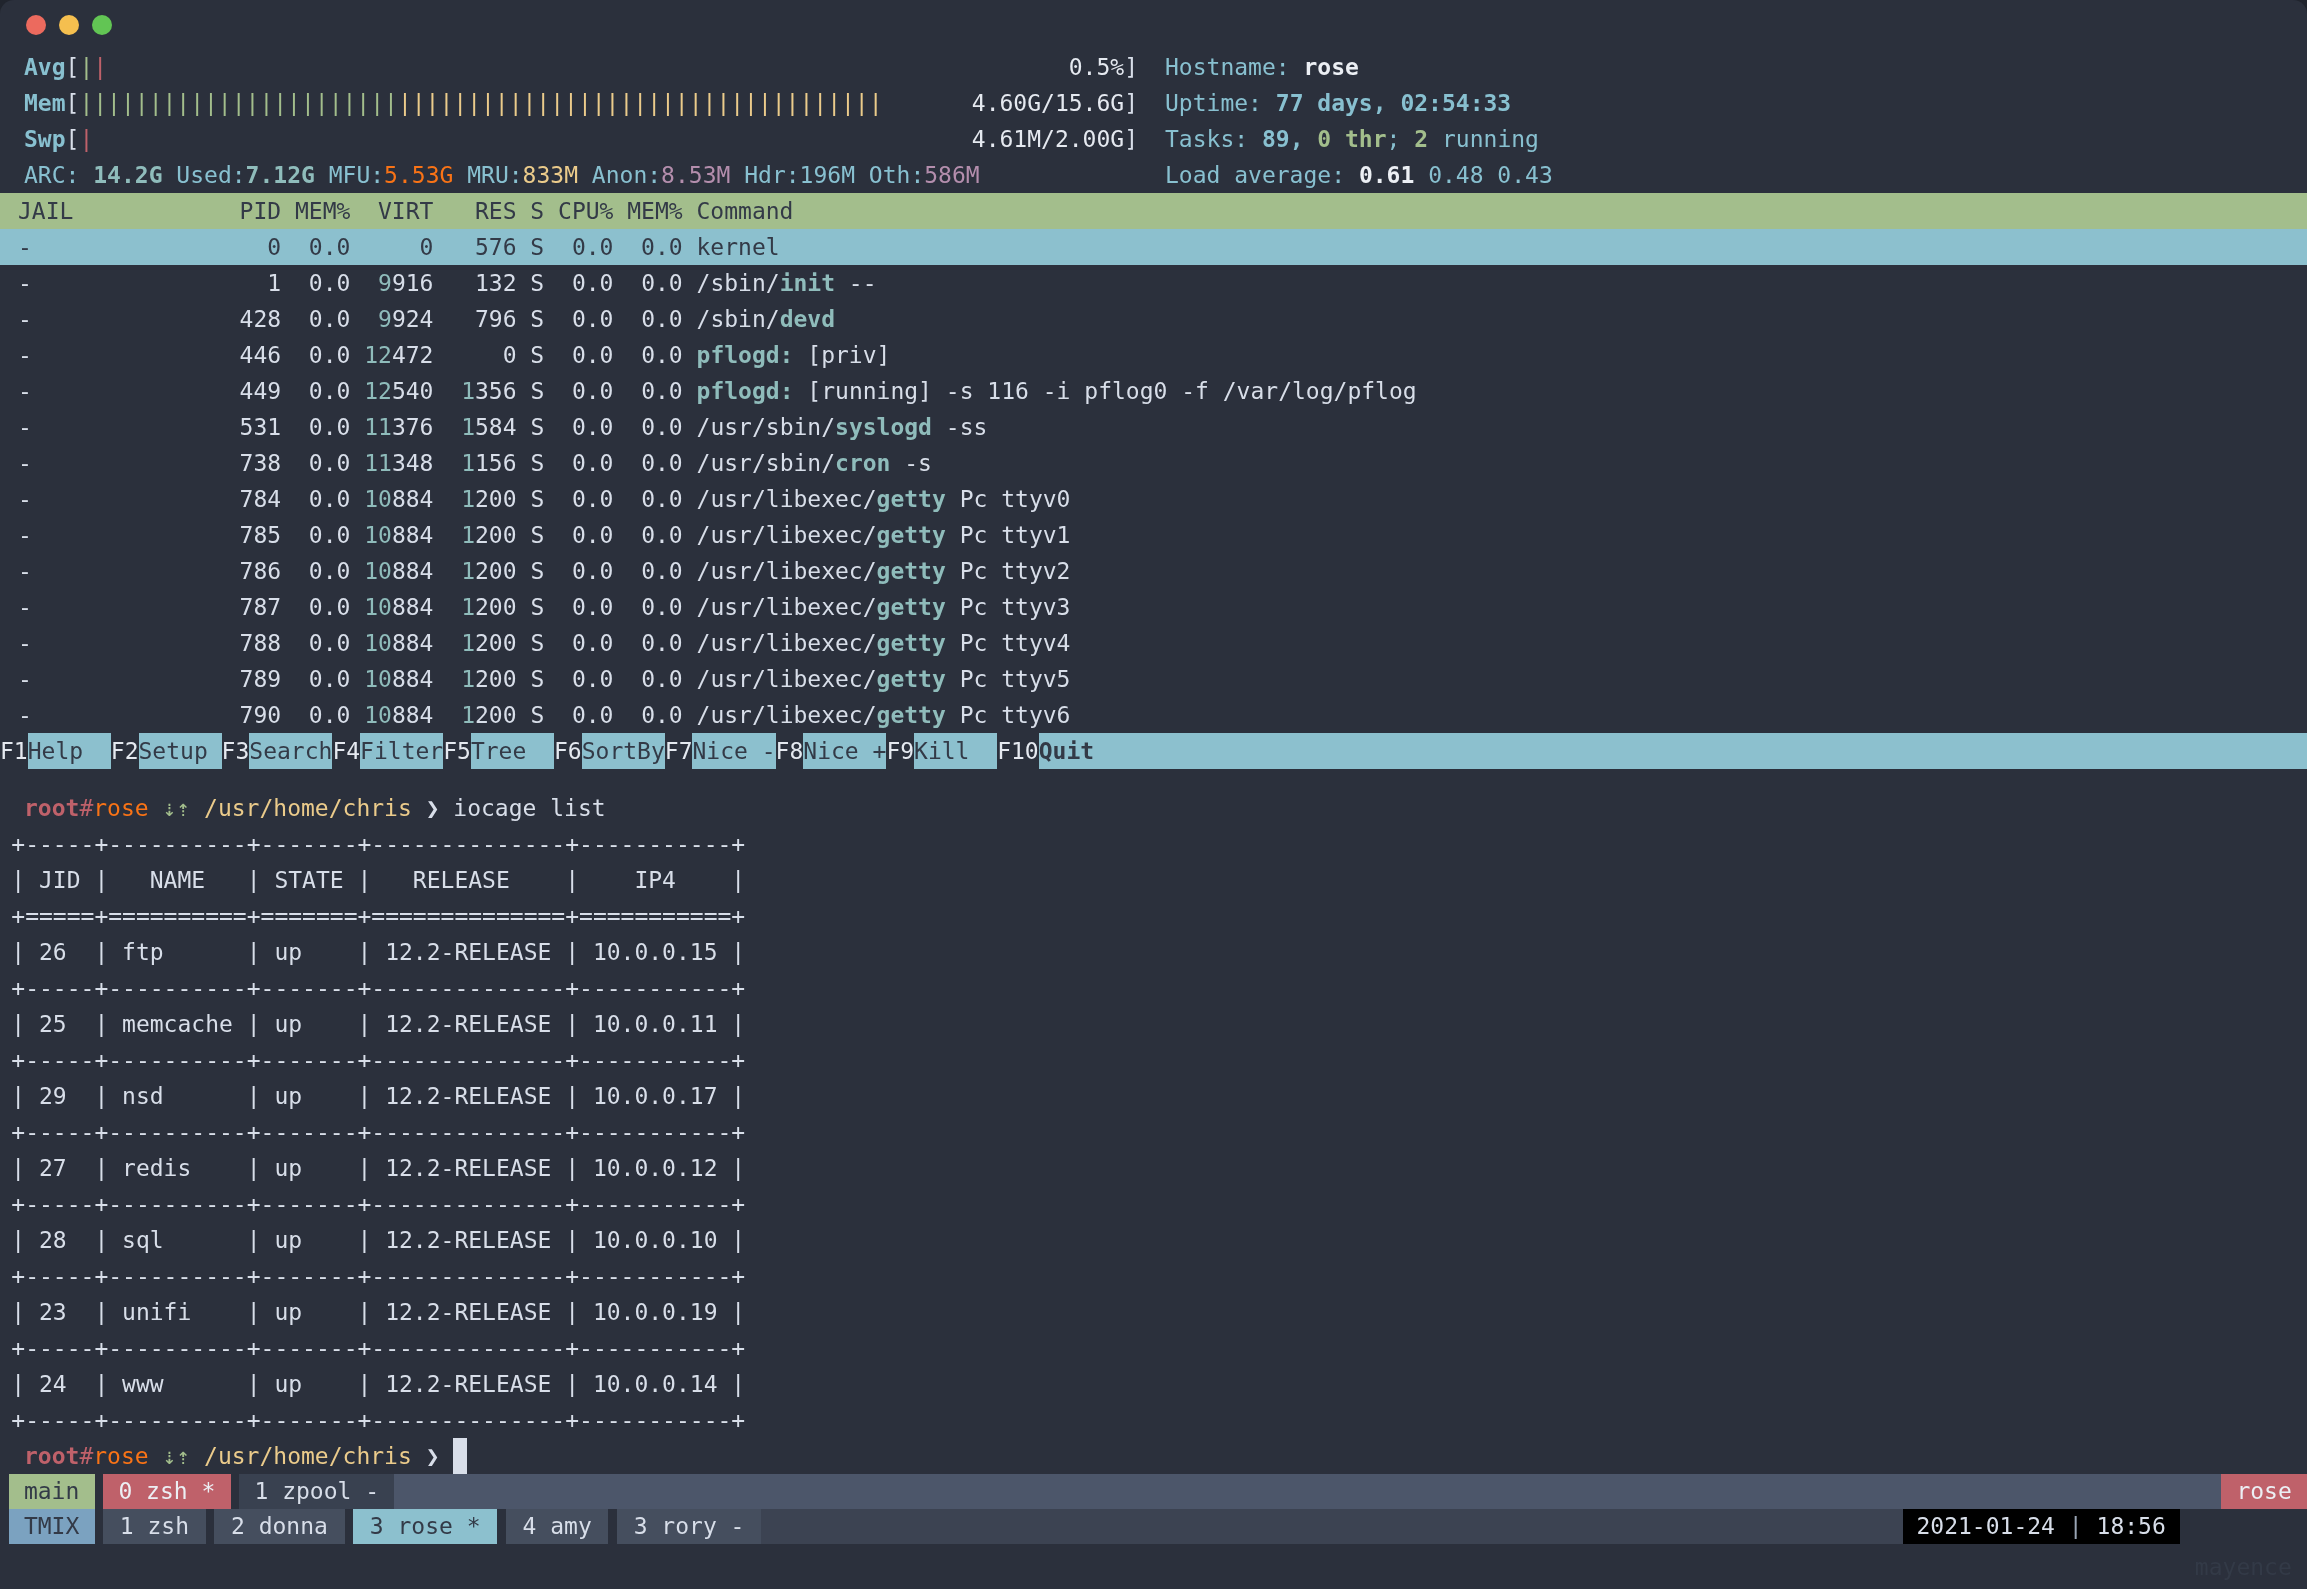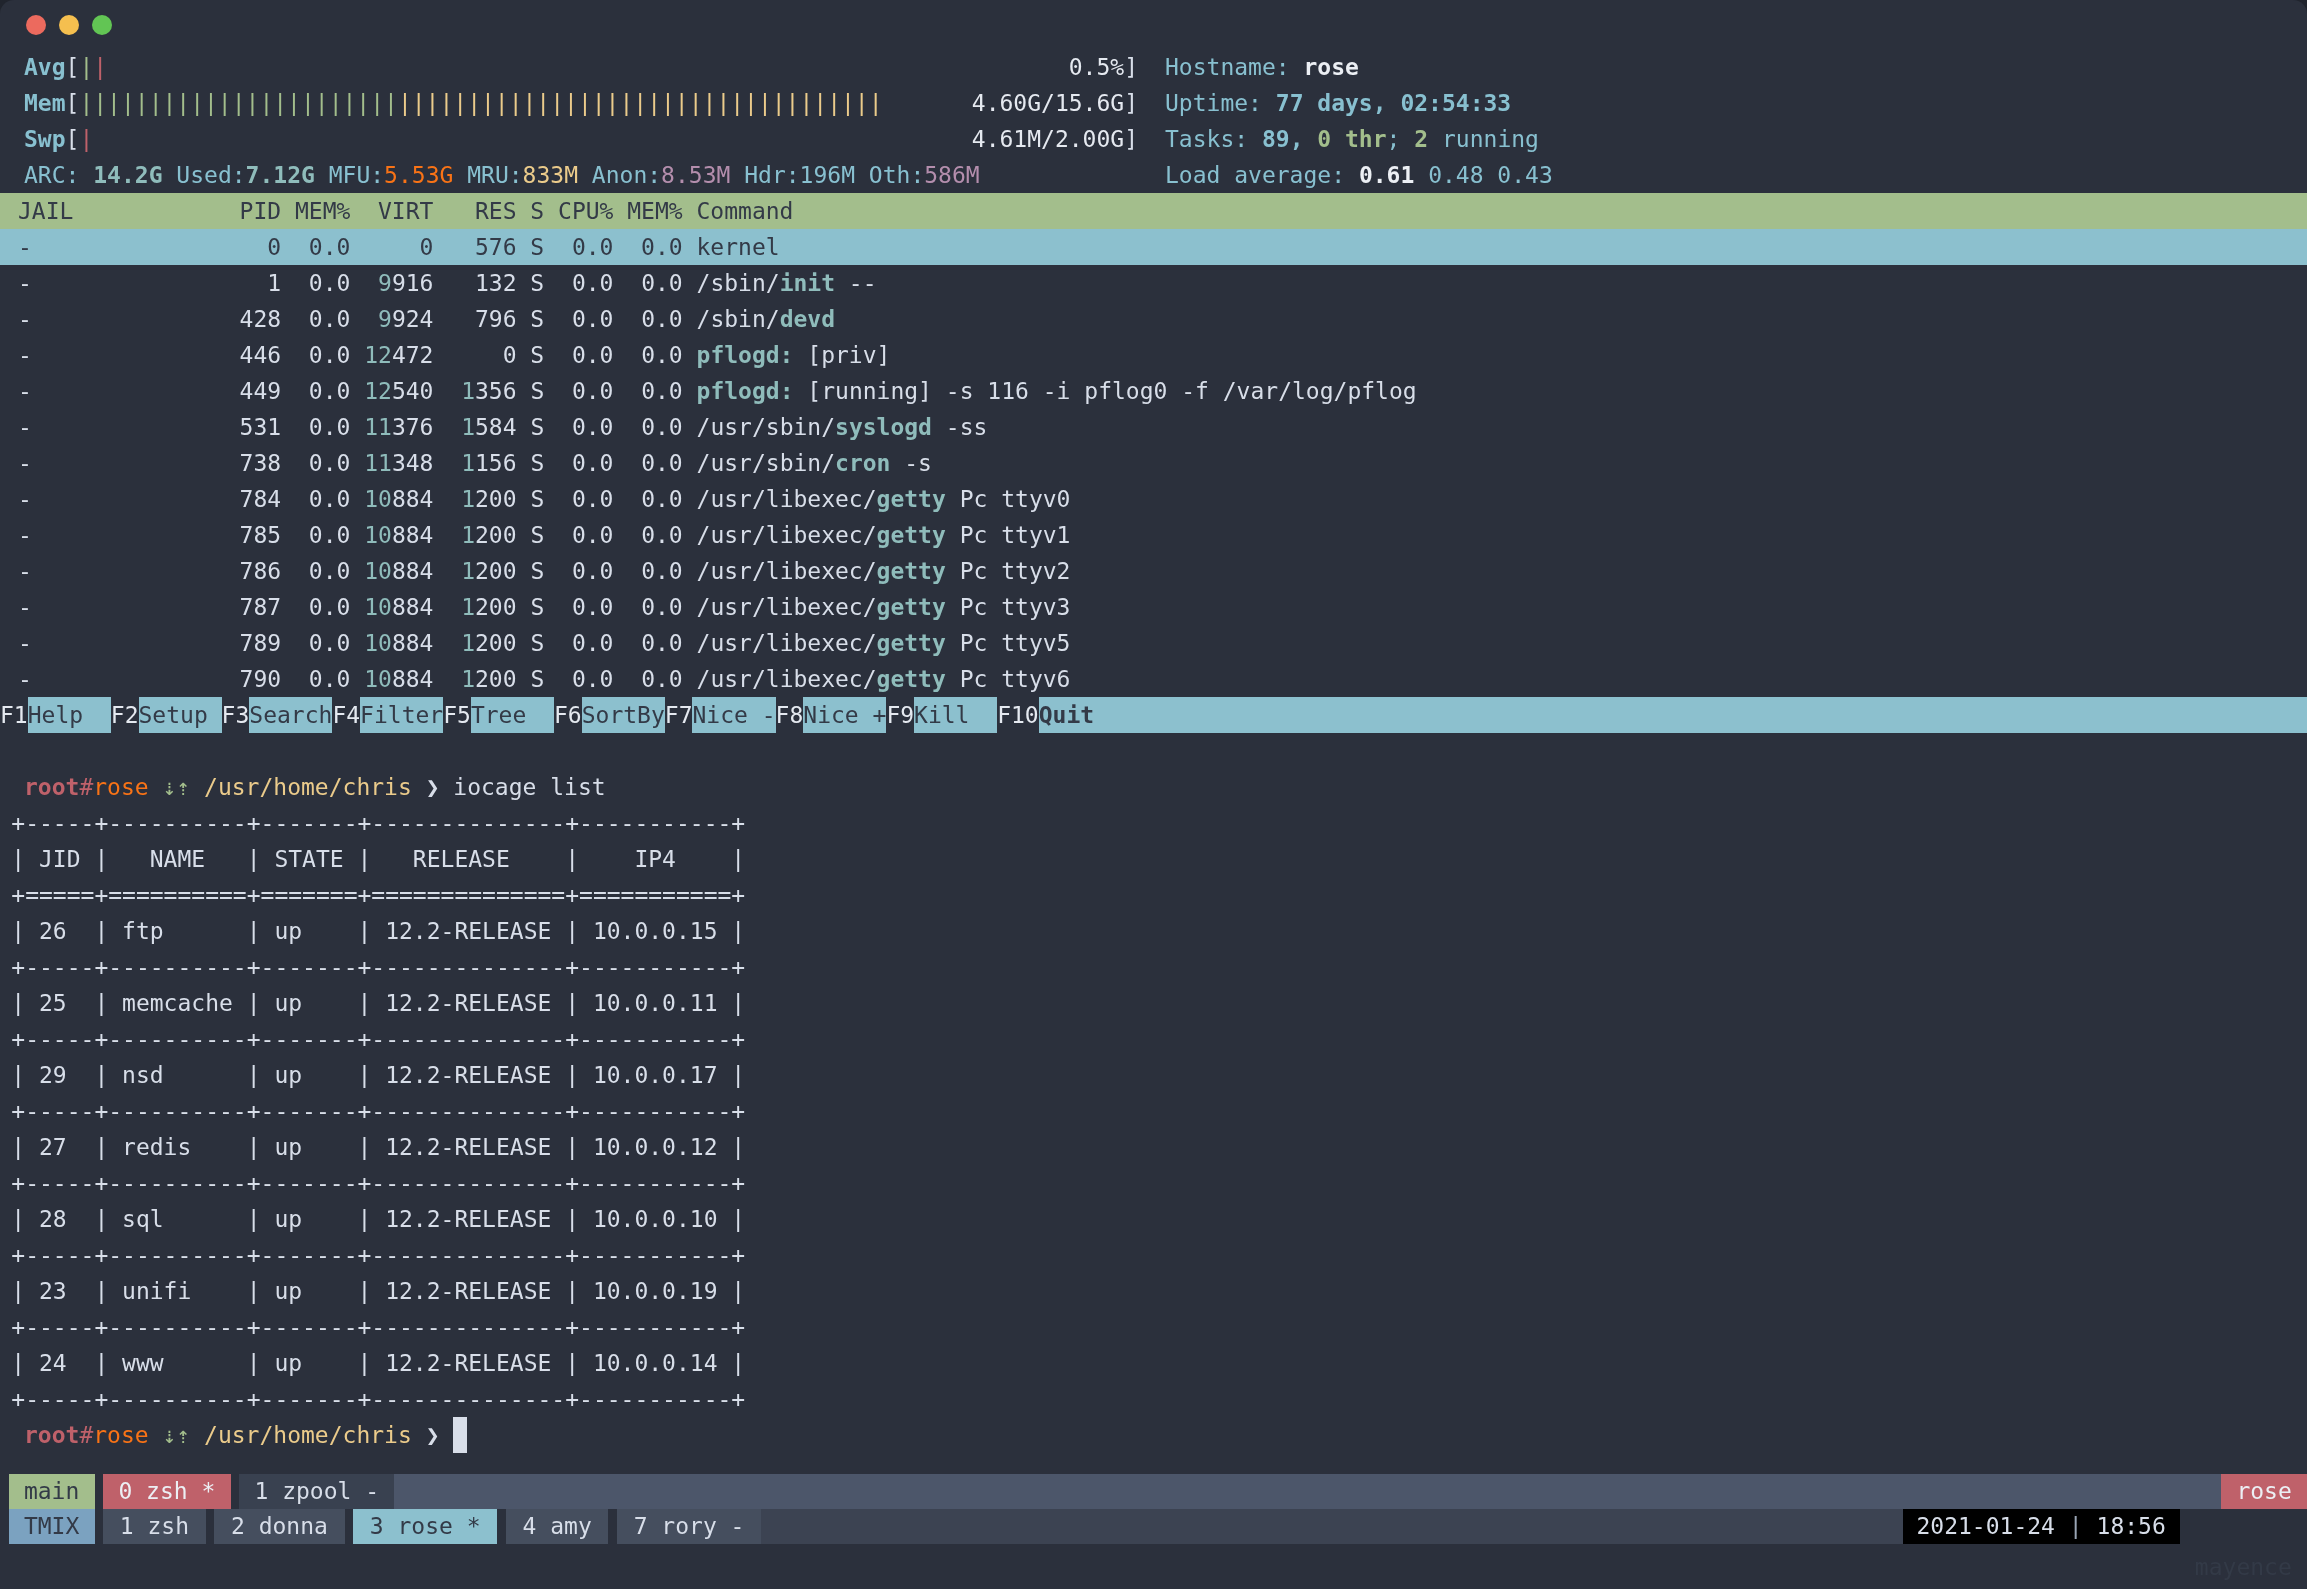--- a/index.html
+++ b/index.html
@@ -101,20 +101,21 @@
       <div class="prow">-                 1  0.0  <span class="num-hi">9</span>916   132 S  0.0  0.0 /sbin/<span class="cmd-base">init</span> --</div>
       <div class="prow">-               428  0.0  <span class="num-hi">9</span>924   796 S  0.0  0.0 /sbin/<span class="cmd-base">devd</span></div>
       <div class="prow">-               446  0.0 <span class="num-hi">12</span>472     0 S  0.0  0.0 <span class="cmd-base">pflogd:</span> [priv]</div>
       <div class="prow">-               449  0.0 <span class="num-hi">12</span>540  <span class="num-hi">1</span>356 S  0.0  0.0 <span class="cmd-base">pflogd:</span> [running] -s 116 -i pflog0 -f /var/log/pflog</div>
       <div class="prow">-               531  0.0 <span class="num-hi">11</span>376  <span class="num-hi">1</span>584 S  0.0  0.0 /usr/sbin/<span class="cmd-base">syslogd</span> -ss</div>
       <div class="prow">-               738  0.0 <span class="num-hi">11</span>348  <span class="num-hi">1</span>156 S  0.0  0.0 /usr/sbin/<span class="cmd-base">cron</span> -s</div>
       <div class="prow">-               784  0.0 <span class="num-hi">10</span>884  <span class="num-hi">1</span>200 S  0.0  0.0 /usr/libexec/<span class="cmd-base">getty</span> Pc ttyv0</div>
       <div class="prow">-               785  0.0 <span class="num-hi">10</span>884  <span class="num-hi">1</span>200 S  0.0  0.0 /usr/libexec/<span class="cmd-base">getty</span> Pc ttyv1</div>
       <div class="prow">-               786  0.0 <span class="num-hi">10</span>884  <span class="num-hi">1</span>200 S  0.0  0.0 /usr/libexec/<span class="cmd-base">getty</span> Pc ttyv2</div>
       <div class="prow">-               787  0.0 <span class="num-hi">10</span>884  <span class="num-hi">1</span>200 S  0.0  0.0 /usr/libexec/<span class="cmd-base">getty</span> Pc ttyv3</div>
+      <div class="prow">-               788  0.0 <span class="num-hi">10</span>884  <span class="num-hi">1</span>200 S  0.0  0.0 /usr/libexec/<span class="cmd-base">getty</span> Pc ttyv4</div>
       <div class="prow">-               789  0.0 <span class="num-hi">10</span>884  <span class="num-hi">1</span>200 S  0.0  0.0 /usr/libexec/<span class="cmd-base">getty</span> Pc ttyv5</div>
       <div class="prow">-               790  0.0 <span class="num-hi">10</span>884  <span class="num-hi">1</span>200 S  0.0  0.0 /usr/libexec/<span class="cmd-base">getty</span> Pc ttyv6</div>
     </div>
 
   <div class="fbar" id="fkey-bar"><span class="fk"><span class="fkk">F1</span><span class="fkl">Help  </span></span><span class="fk"><span class="fkk">F2</span><span class="fkl">Setup </span></span><span class="fk"><span class="fkk">F3</span><span class="fkl">Search</span></span><span class="fk"><span class="fkk">F4</span><span class="fkl">Filter</span></span><span class="fk"><span class="fkk">F5</span><span class="fkl">Tree  </span></span><span class="fk"><span class="fkk">F6</span><span class="fkl">SortBy</span></span><span class="fk"><span class="fkk">F7</span><span class="fkl">Nice -</span></span><span class="fk"><span class="fkk">F8</span><span class="fkl">Nice +</span></span><span class="fk"><span class="fkk">F9</span><span class="fkl">Kill  </span></span><span class="fk"><span class="fkk">F10</span><span class="fkl">Quit  </span></span></div>
 
   <div class="line"></div>
 
   <div class="line" id="prompt1"><span class="c-red b">root</span><span class="c-red">#</span><span class="c-blue">rose</span><span class=""> </span><span class="c-green">⇣⇡</span><span class=""> </span><span class="c-yellow">/usr/home/chris</span><span class="c-fg"> ❯ </span><span class="c-fg">iocage list</span></div>
 
@@ -142,21 +143,21 @@
     <div class="trow" id="trow1">
       <span class="tgap"></span>
       <span class="tblk blk-green">main</span>
       <span class="tgap"></span><span class="tblk blk-red">0 zsh *</span><span class="tgap"></span><span class="tblk blk-dark">1 zpool -</span>
       <span class="fill1"></span>
       <span class="tblk blk-red">rose</span>
     </div>
     <div class="trow" id="trow2">
       <span class="tgap"></span>
       <span class="tblk blk-blue">TMIX</span>
-      <span class="tgap"></span><span class="wblk">1 zsh</span><span class="tgap"></span><span class="wblk">2 donna</span><span class="tgap"></span><span class="wblk active">3 rose *</span><span class="tgap"></span><span class="wblk">4 amy</span><span class="tgap"></span><span class="wblk">7 rory -</span>
+      <span class="tgap"></span><span class="wblk">1 zsh</span><span class="tgap"></span><span class="wblk">2 donna</span><span class="tgap"></span><span class="wblk active">3 rose *</span><span class="tgap"></span><span class="wblk">4 amy</span><span class="tgap"></span><span class="wblk">3 rory -</span>
       <span class="fill2"></span>
       <span class="dateblk"><span>2021-01-24</span> <span class="datesep">|</span> <span>18:56</span></span>
       <span class="tblk blk-teal">mayence</span>
     </div>
   </div>
 
 </div>
 
 
 </body></html>

